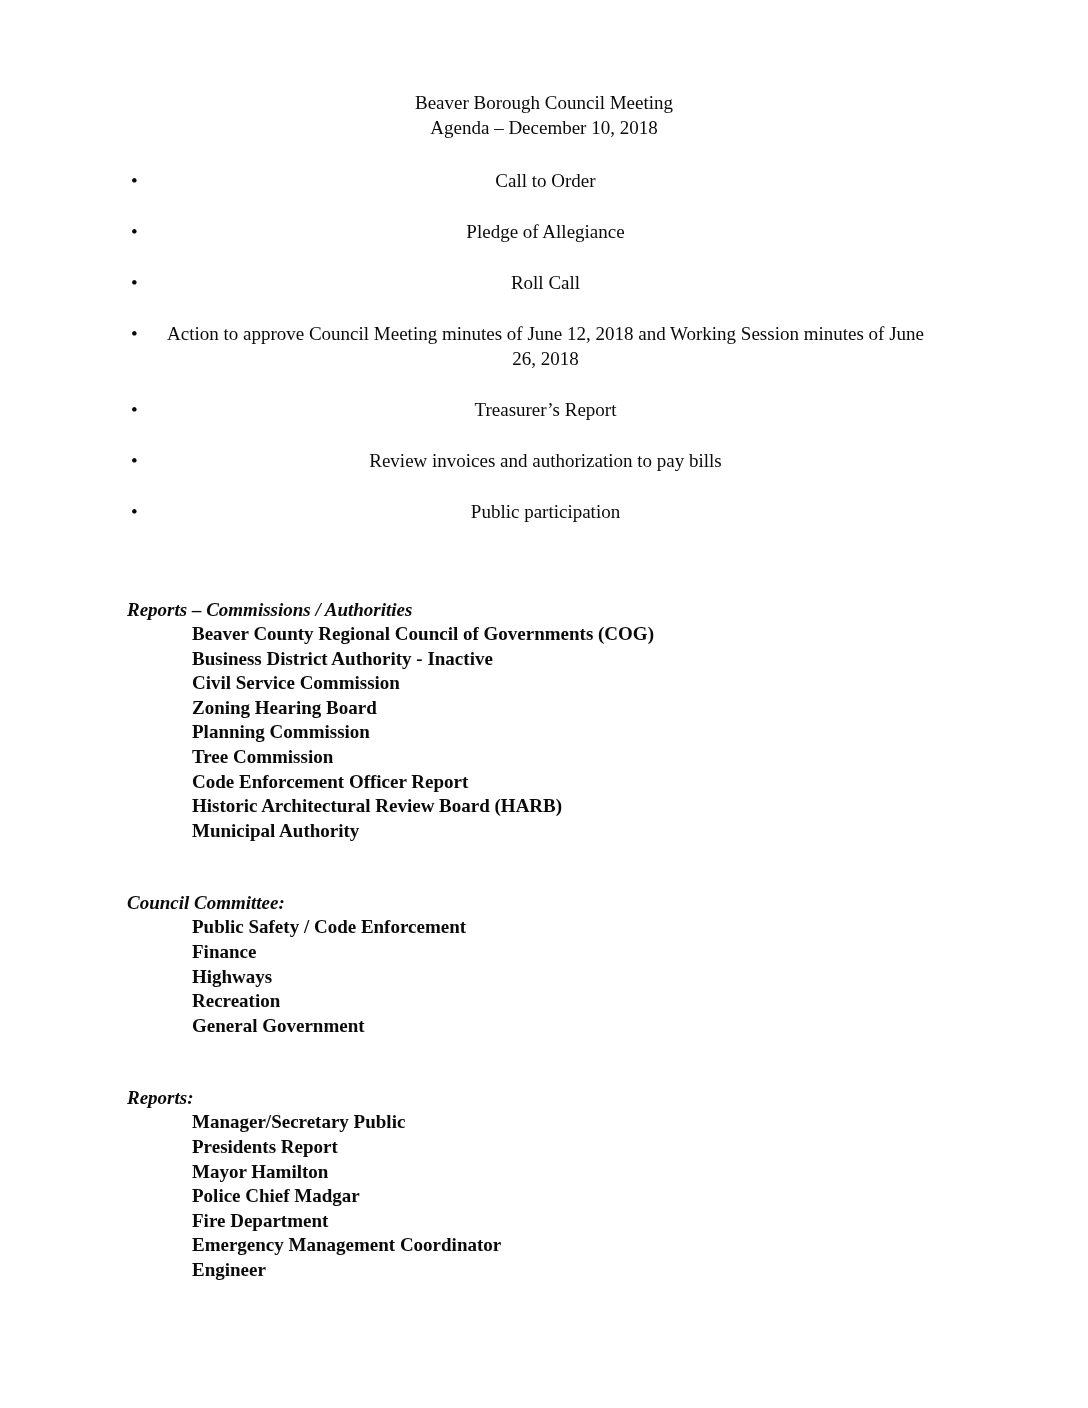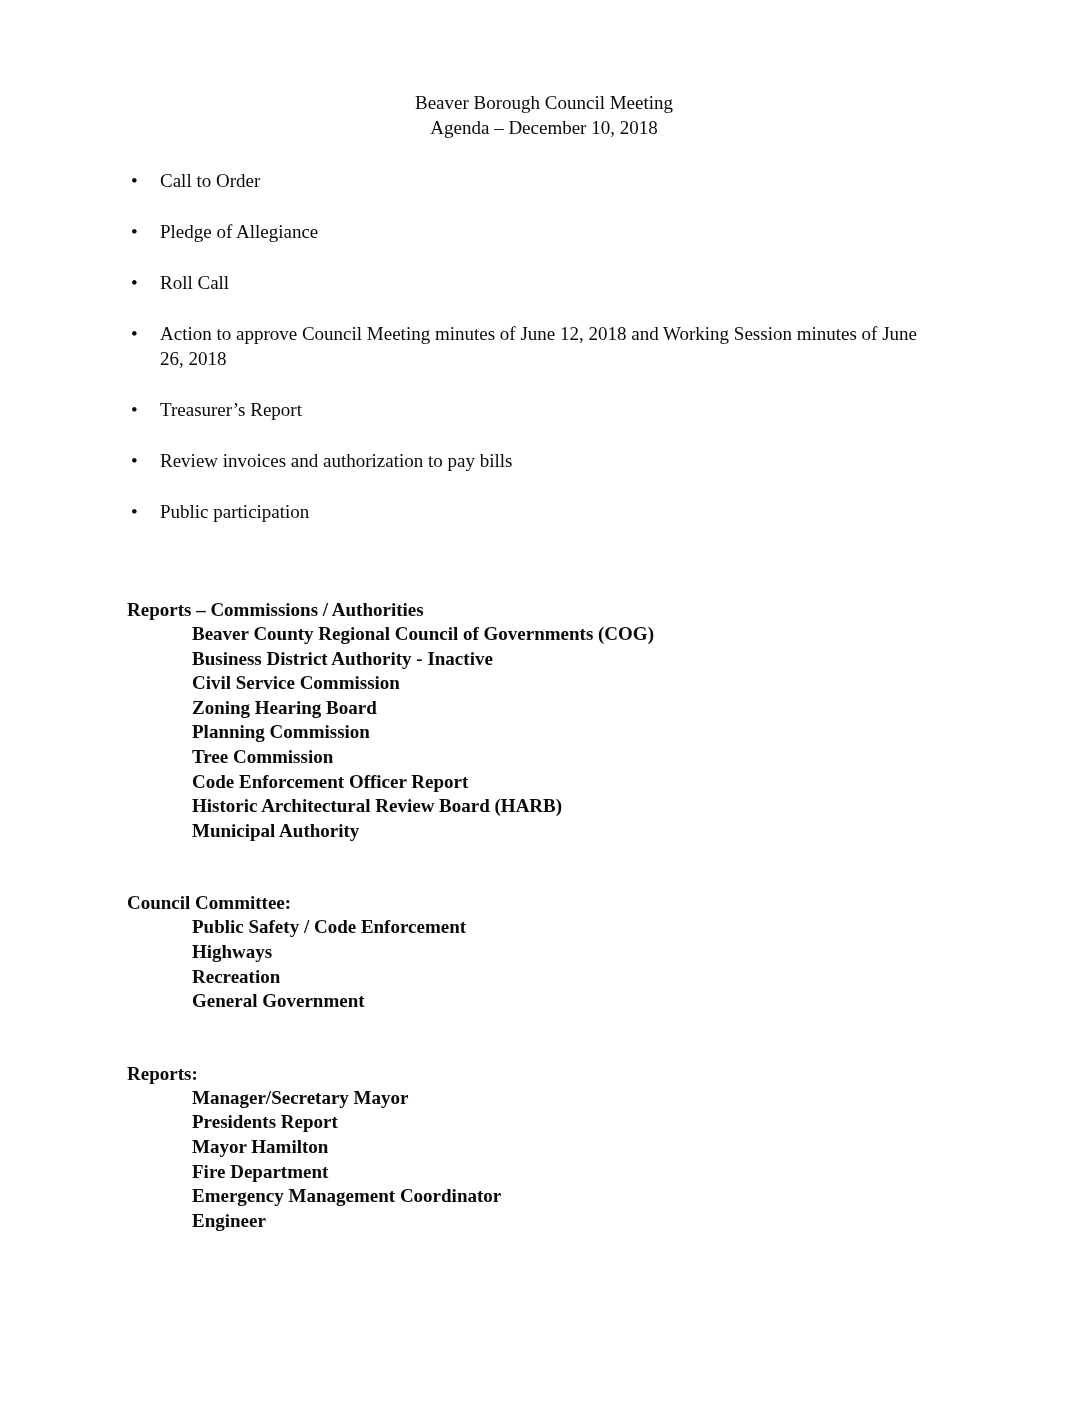--- a/index.html
+++ b/index.html
@@ -33,33 +33,35 @@
     list-style: none;
     margin: 28px 0 0 131px;
     padding: 0;
     width: 800px;
   }
   ul.agenda-list li {
     position: relative;
     padding-left: 29px;
     line-height: 25px;
     margin-bottom: 26px;
+    text-align: center;
   }
   ul.agenda-list li::before {
     content: "\2022";
     position: absolute;
     left: 0;
     top: 0;
   }
   .section {
     margin-left: 127px;
     width: 860px;
   }
   .section-heading {
     font-weight: bold;
+    font-style: italic;
     line-height: 25px;
   }
   .section-items {
     margin-left: 65px;
     font-weight: bold;
   }
   .section-items div {
     line-height: 24.6px;
   }
   .gap-before-section {
@@ -102,33 +104,35 @@
         <div>Municipal Authority</div>
       </div>
   </div>
 
   <div class="gap-before-section"></div>
 
   <div class="section">
     <div class="section-heading">Council Committee:</div>
     <div class="section-items">
         <div>Public Safety / Code Enforcement</div>
+        <div>Finance</div>
         <div>Highways</div>
         <div>Recreation</div>
         <div>General Government</div>
       </div>
   </div>
 
   <div class="gap-before-section"></div>
 
   <div class="section">
     <div class="section-heading">Reports:</div>
     <div class="section-items">
-        <div>Manager/Secretary Mayor</div>
+        <div>Manager/Secretary Public</div>
         <div>Presidents Report</div>
         <div>Mayor Hamilton</div>
+        <div>Police Chief Madgar</div>
         <div>Fire Department</div>
         <div>Emergency Management Coordinator</div>
         <div>Engineer</div>
       </div>
   </div>
 
 </div>
 
 </body></html>

